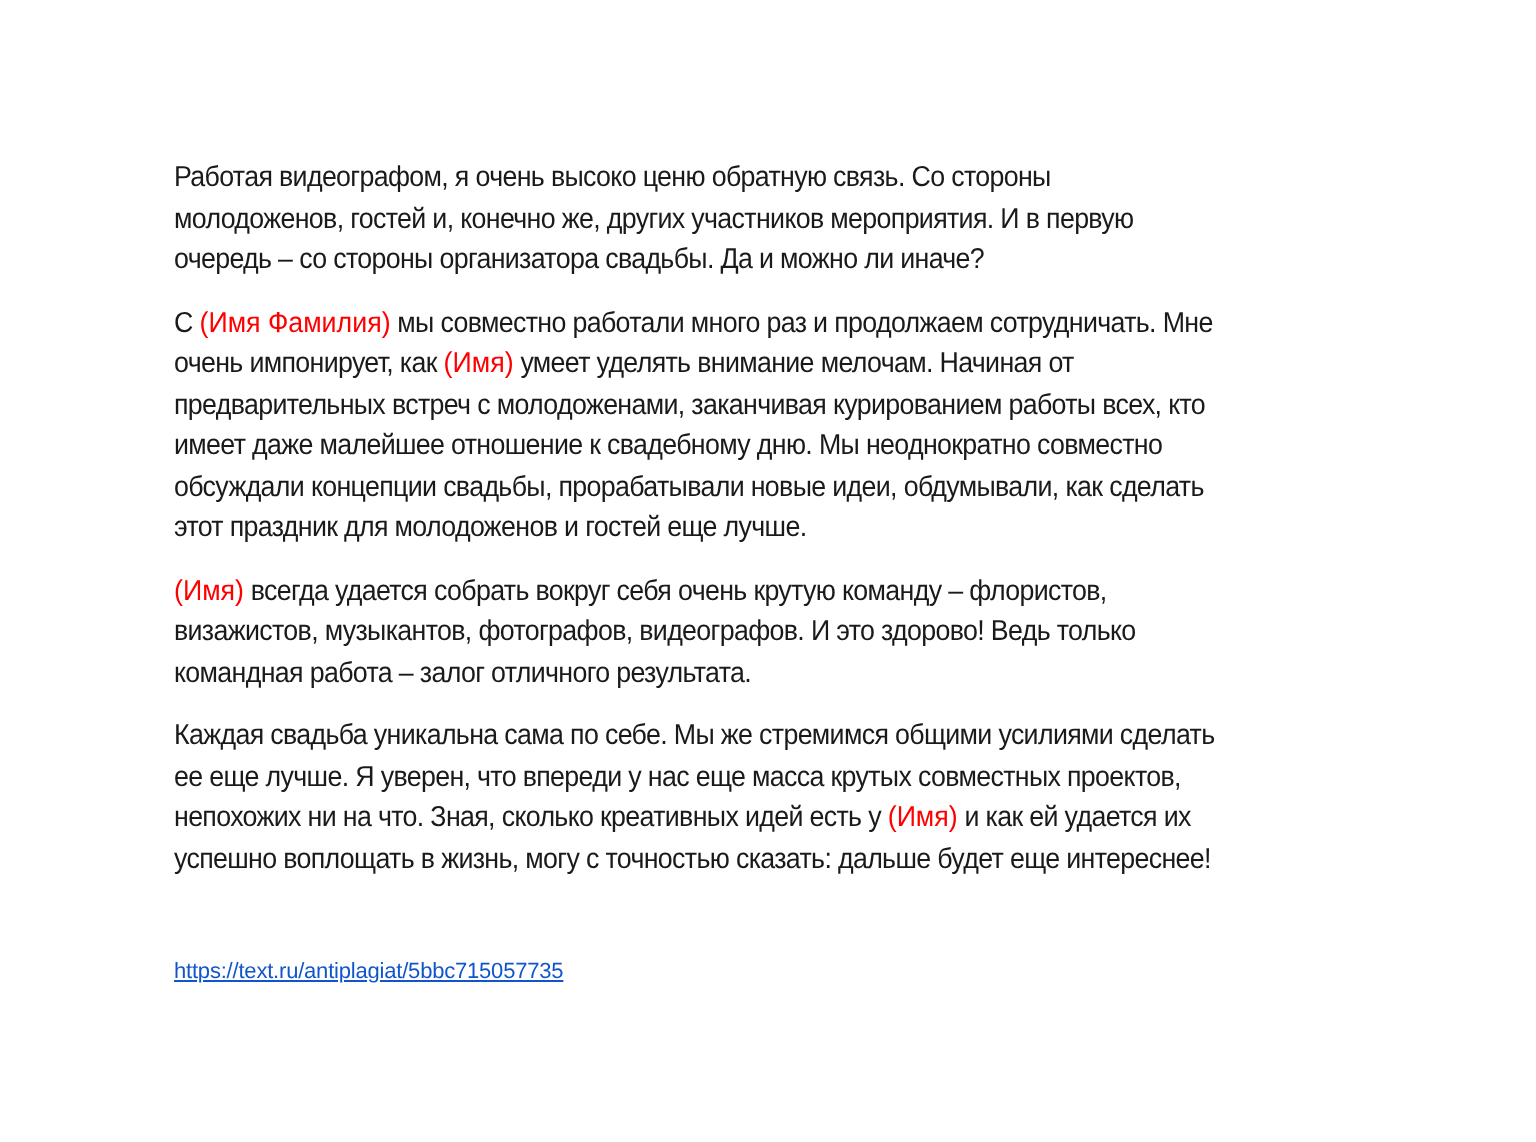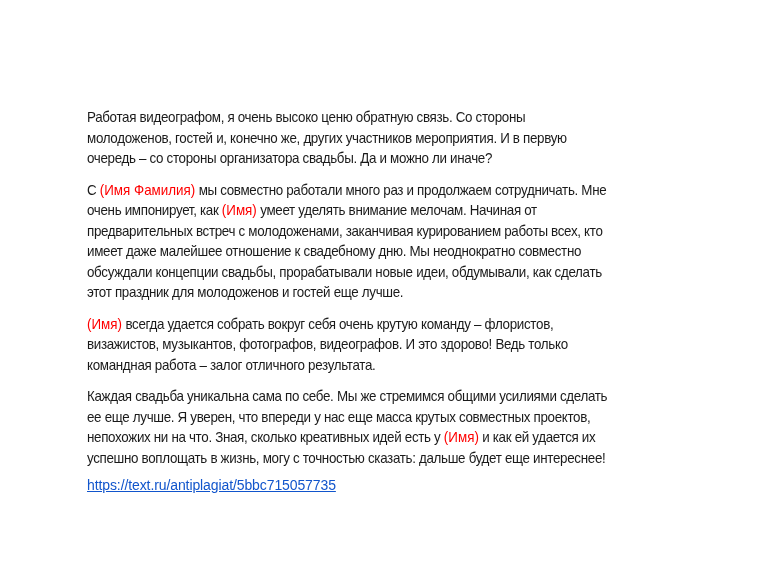--- a/index.html
+++ b/index.html
@@ -13,21 +13,20 @@
       position: relative;
       overflow: hidden;
       font-family: "Liberation Sans", "DejaVu Sans", sans-serif;
       color: #1a1a1a;
     }
     .page {
       position: absolute;
       left: 87px;
       top: 79px;
       width: 620px;
-      margin-top: 28px;
     }
     .para {
       margin: 0 0 11px 0;
       font-size: 14.4px;
       line-height: 20.5px;
       letter-spacing: -0.35px;
       transform: scaleX(0.93);
       transform-origin: left top;
       width: 668px;
       white-space: nowrap;
@@ -38,21 +37,21 @@
     .placeholder {
       color: #ff0000;
       letter-spacing: 0;
     }
     .link-wrap {
       position: absolute;
       left: 87px;
       top: 476px;
     }
     .link {
-      font-size: 14px;
+      font-size: 11px;
       line-height: 18px;
       color: #1155cc;
       text-decoration: underline;
       letter-spacing: -0.1px;
     }
   </style>
 </head>
 <body>
 
 <div class="page">

